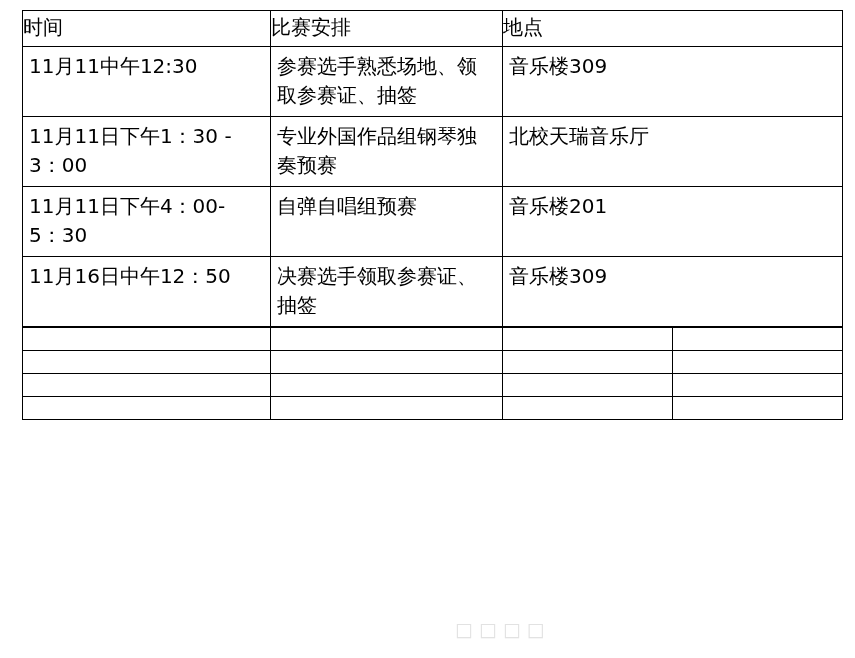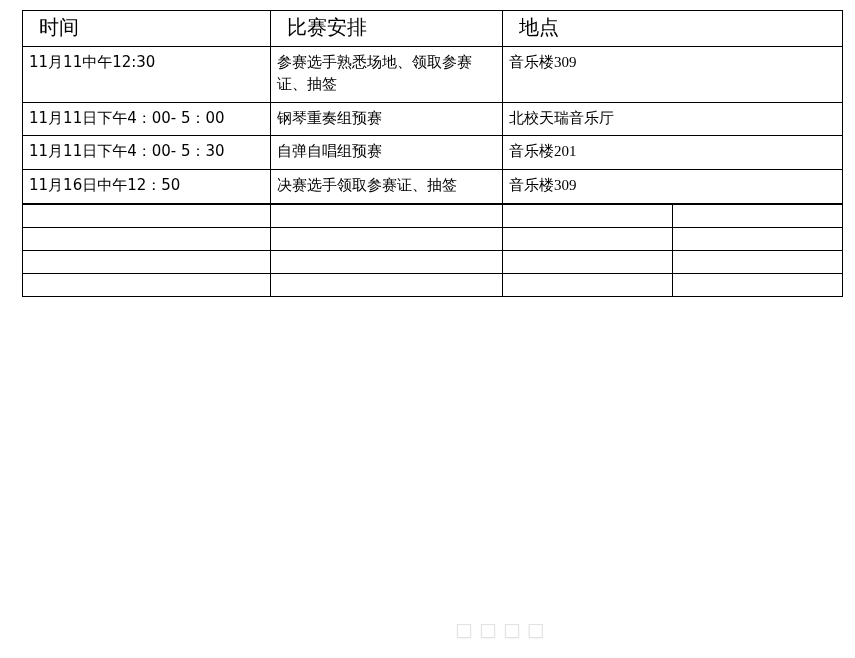--- a/index.html
+++ b/index.html
@@ -24,37 +24,37 @@
     border-collapse: collapse;
     table-layout: fixed;
     margin-left: 22px;
     margin-top: 10px;
     width: 820px;
   }
   table.schedule td {
     border: 1px solid #000000;
     vertical-align: top;
     padding: 5px 6px 6px 6px;
-    font-size: 15px;
+    font-size: 20px;
     line-height: 1.45;
     word-break: break-all;
   }
   col.c-time   { width: 248px; }
   col.c-event  { width: 232px; }
   col.c-place  { width: 340px; }
 
   tr.head td {
     font-size: 20px;
     font-weight: normal;
-    padding: 4px 6px 7px 16px;
+    padding: 4px 6px 7px 0;
     line-height: 1.2;
   }
   td.time  { font-size: 14.5px; }
   td.event { font-size: 15px; }
-  td.place { font-size: 15px; font-family: Liberation Serif, serif; }
+  td.place { font-size: 15px; }
 
   
   col.c-place-a { width: 170px; }
   col.c-place-b { width: 170px; }
 
   table.empty-rows {
     border-collapse: collapse;
     table-layout: fixed;
     margin-left: 22px;
     width: 820px;
@@ -92,22 +92,22 @@
         <td>比赛安排</td>
         <td>地点</td>
       </tr>
 
       <tr>
         <td class="time">11月11中午12:30</td>
         <td class="event">参赛选手熟悉场地、领取参赛证、抽签</td>
         <td class="place">音乐楼309</td>
       </tr>
       <tr>
-        <td class="time">11月11日下午4：00- 5：00</td>
-        <td class="event">钢琴重奏组预赛</td>
+        <td class="time">11月11日下午1：30 - 3：00</td>
+        <td class="event">专业外国作品组钢琴独奏预赛</td>
         <td class="place">北校天瑞音乐厅</td>
       </tr>
       <tr>
         <td class="time">11月11日下午4：00- 5：30</td>
         <td class="event">自弹自唱组预赛</td>
         <td class="place">音乐楼201</td>
       </tr>
       <tr>
         <td class="time">11月16日中午12：50</td>
         <td class="event">决赛选手领取参赛证、抽签</td>

